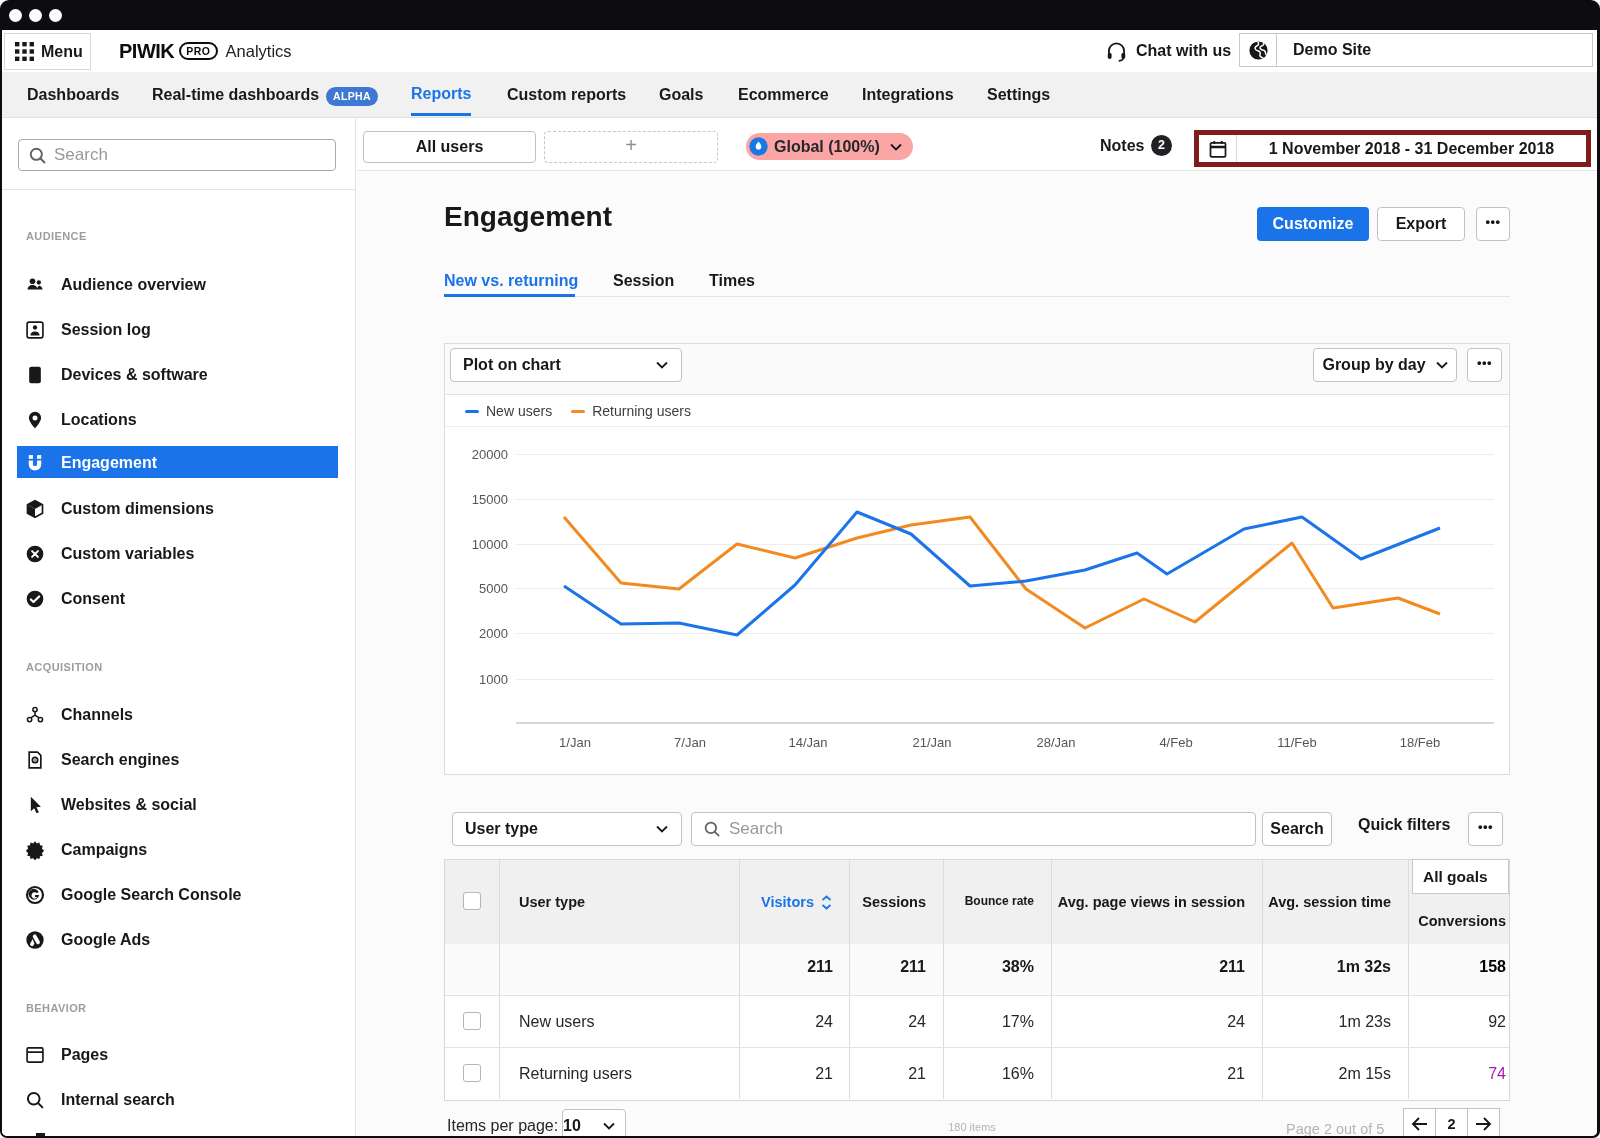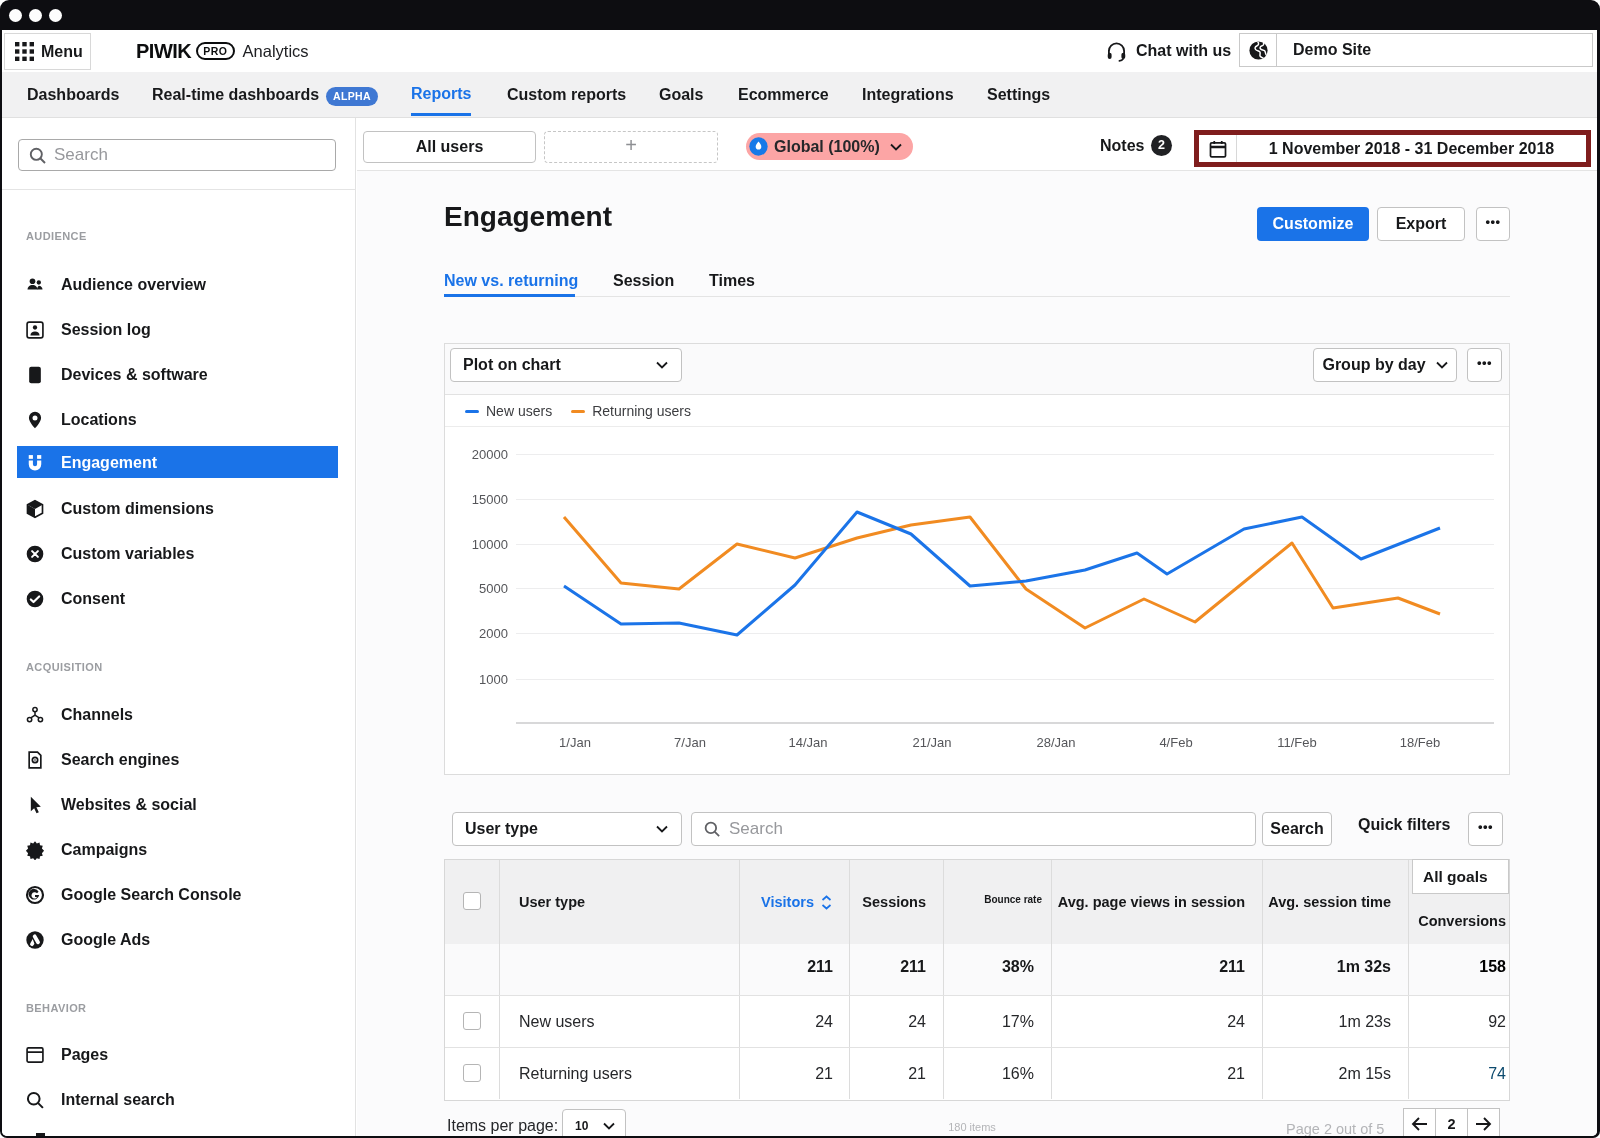--- a/index.html
+++ b/index.html
@@ -44,21 +44,21 @@
         <rect x="0" y="7.3" width="4.4" height="4.4"></rect>
               <rect x="7.3" y="7.3" width="4.4" height="4.4"></rect>
               <rect x="14.6" y="7.3" width="4.4" height="4.4"></rect>
         <rect x="0" y="14.6" width="4.4" height="4.4"></rect>
               <rect x="7.3" y="14.6" width="4.4" height="4.4"></rect>
               <rect x="14.6" y="14.6" width="4.4" height="4.4"></rect>
       </g>
           </svg>
       <span style="margin-left:7px; font-size:16px; font-weight:bold; color:#17181a;">Menu</span>
     </div>
-    <div class="abs" style="left:119px; top:30px; height:42px; display:flex; align-items:center;margin-left:17px;">
+    <div class="abs" style="left:119px; top:30px; height:42px; display:flex; align-items:center;">
       <span style="font-size:20px; font-weight:bold; letter-spacing:-0.5px; color:#0c0d0e;">PIWIK</span>
       <span style="margin-left:5px; border:2px solid #0c0d0e; border-radius:9px; font-size:10.5px; font-weight:bold; color:#0c0d0e; padding:1px 5px; letter-spacing:.5px;">PRO</span>
       <span style="margin-left:8px; font-size:16.5px; color:#202124;">Analytics</span>
     </div>
     <div class="abs" style="left:1106px; top:30px; height:42px; display:flex; align-items:center;">
       <svg width="21" height="21" viewBox="0 0 24 24">
             <path d="M3.3 16 v-4.5 a8.7 8.7 0 0 1 17.4 0 V16" fill="none" stroke="#17181a" stroke-width="2.1"></path>
             <rect x="2" y="13.4" width="4.4" height="7.2" rx="2.2" fill="#17181a"></rect>
             <rect x="17.6" y="13.4" width="4.4" height="7.2" rx="2.2" fill="#17181a"></rect>
             <path d="M20 20 a6 6 0 0 1 -5.5 2.6" fill="none" stroke="#17181a" stroke-width="1.9"></path>
@@ -378,21 +378,21 @@
     <div class="abs" style="left:1408px; top:860px; width:1px; height:239px; background:#dcdcdc;"></div>
 
     <div class="abs" style="left:463px; top:892px; width:18px; height:18px; background:#fff; border:1.5px solid #b5b5b5; border-radius:3px;"></div>
     <div class="abs" style="left:519px; top:894px; font-size:14.5px; font-weight:bold; color:#17181a;">User type</div>
     <div class="abs" style="left:739px; top:894px; width:75px; text-align:right; font-size:14.5px; font-weight:bold; color:#1a73e8;">Visitors</div>
     <svg class="abs" style="left:821px; top:895px;" width="11" height="15" viewBox="0 0 11 15" fill="none" stroke="#1a73e8" stroke-width="1.7">
           <path d="M1.5 5 L5.5 1.5 L9.5 5"></path>
           <path d="M1.5 10 L5.5 13.5 L9.5 10"></path>
         </svg>
     <div class="abs" style="left:849px; top:894px; width:77px; text-align:right; font-size:14.5px; font-weight:bold; color:#17181a;">Sessions</div>
-    <div class="abs" style="left:943px; top:894px; width:91px; text-align:right; font-size:10px; font-weight:bold; color:#17181a;margin-left:8px;">Bounce rate</div>
+    <div class="abs" style="left:943px; top:894px; width:91px; text-align:right; font-size:12px; font-weight:bold; color:#17181a;">Bounce rate</div>
     <div class="abs" style="left:1051px; top:894px; width:194px; text-align:right; font-size:14.5px; font-weight:bold; color:#17181a;">Avg. page views in session</div>
     <div class="abs" style="left:1262px; top:894px; width:129px; text-align:right; font-size:14.5px; font-weight:bold; color:#17181a;">Avg. session time</div>
     <div class="abs" style="left:1412px; top:859px; width:97px; height:35px; background:#fff; border:1px solid #c9c9c9; display:flex; align-items:center;">
           <span style="margin-left:10px; font-size:15.5px; font-weight:bold; color:#17181a;">All goals</span>
         </div>
     <div class="abs" style="left:1409px; top:913px; width:97px; text-align:right; font-size:14.5px; font-weight:bold; color:#17181a;">Conversions</div>
 
     <div class="abs" style="left:445px; top:944px; width:1064px; height:51px; background:#fafafb;"></div>
     <div class="abs" style="left:499px; top:944px; width:1px; height:51px; background:#dcdcdc;"></div>
     <div class="abs" style="left:739px; top:944px; width:1px; height:51px; background:#dcdcdc;"></div>
@@ -419,25 +419,25 @@
     <div class="abs" style="left:1409px; top:1013px; width:97px; text-align:right; font-size:16px; color:#26272a;">92</div>
 
     <div class="abs" style="left:445px; top:1047px; width:1064px; height:1px; background:#e2e2e2;"></div>
     <div class="abs" style="left:463px; top:1064px; width:18px; height:18px; background:#fff; border:1.5px solid #b5b5b5; border-radius:3px;"></div>
     <div class="abs" style="left:519px; top:1065px; font-size:16px; color:#26272a;">Returning users</div>
     <div class="abs" style="left:739px; top:1065px; width:94px; text-align:right; font-size:16px; color:#26272a;">21</div>
     <div class="abs" style="left:849px; top:1065px; width:77px; text-align:right; font-size:16px; color:#26272a;">21</div>
     <div class="abs" style="left:943px; top:1065px; width:91px; text-align:right; font-size:16px; color:#26272a;">16%</div>
     <div class="abs" style="left:1051px; top:1065px; width:194px; text-align:right; font-size:16px; color:#26272a;">21</div>
     <div class="abs" style="left:1262px; top:1065px; width:129px; text-align:right; font-size:16px; color:#26272a;">2m 15s</div>
-    <div class="abs" style="left:1409px; top:1065px; width:97px; text-align:right; font-size:16px; color:#0c4a6e;">74</div>
+    <div class="abs" style="left:1409px; top:1065px; width:97px; text-align:right; font-size:16px; color:#a21caf;">74</div>
 
     <div class="abs" style="left:447px; top:1117px; font-size:16px; color:#26272a;">Items per page:</div>
     <div class="abs" style="left:562px; top:1109px; width:64px; height:34px; background:#fff; border:1px solid #c2c2c2; border-radius:4px; display:flex; align-items:center;">
-      <span style="margin-left:12px; font-size:12px; font-weight:bold; color:#17181a;">10</span>
+      <span style="font-size:16px; font-weight:bold; color:#17181a;">10</span>
       <svg style="position:absolute; right:10px;" width="12" height="8" viewBox="0 0 12 8" fill="none" stroke="#17181a" stroke-width="1.8">
             <path d="M1 1.5 L6 6.5 L11 1.5"></path>
           </svg>
     </div>
     <div class="abs" style="left:917px; top:1121px; width:110px; text-align:center; font-size:11px; color:#b4b5b8;">180 items</div>
     <div class="abs" style="left:1286px; top:1121px; font-size:14.5px; color:#b4b5b8;">Page 2 out of 5</div>
     <div class="abs" style="left:1403px; top:1108px; width:97px; height:31px; display:flex;">
       <div style="flex:1; background:#fff; border:1px solid #c2c2c2; border-right:none; display:flex; align-items:center; justify-content:center;">
         <svg width="17" height="14" viewBox="0 0 17 14" fill="none" stroke="#17181a" stroke-width="1.9">
               <path d="M8 1 L2 7 L8 13 M2 7 H16"></path>

